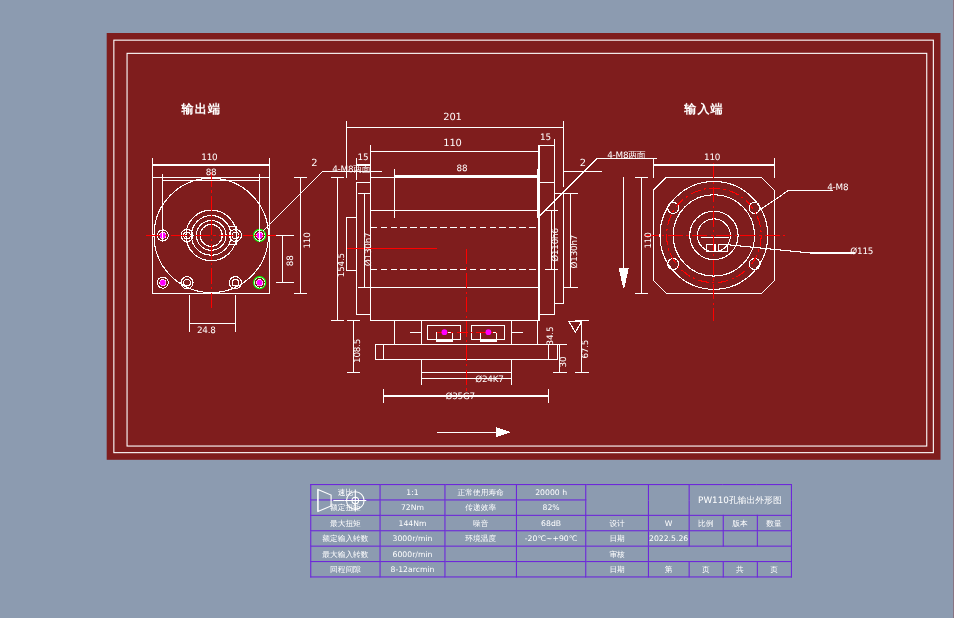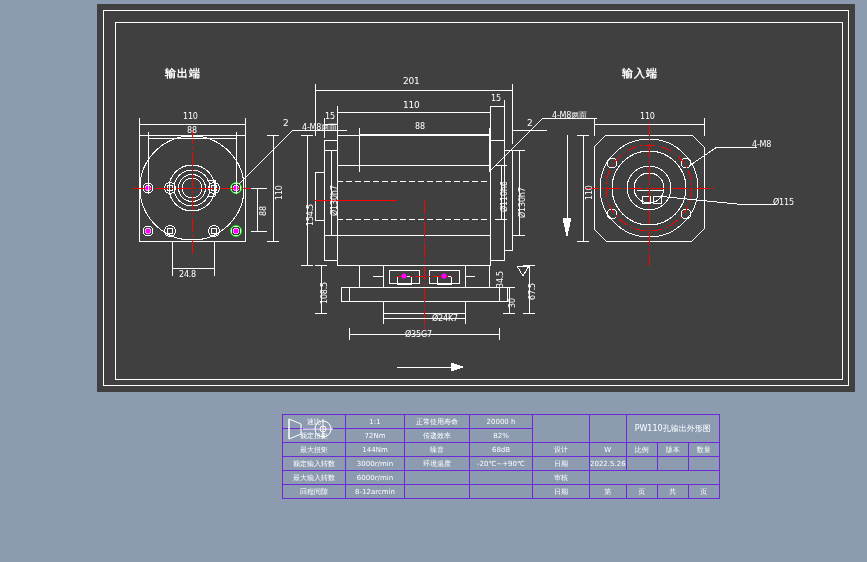--- a/index.html
+++ b/index.html
@@ -4,22 +4,22 @@
 <style>
   html,body{margin:0;padding:0;}
   body{
     width:867px;height:562px;
     background:#8c9bb0;
     font-family:"DejaVu Sans","Liberation Sans",sans-serif;
     overflow:hidden;
   }
   
   #cad{
-    position:absolute;left:97px;top:4px;width:758px;height:388px;
-    background:#404040;
+    position:absolute;left:97px;top:30px;width:758px;height:388px;
+    background:#7f1d1d;
   }
   .frame-outer{
     position:absolute;left:6px;top:6px;right:6px;bottom:6px;
     border:1px solid #fff;
   }
   .frame-inner{
     position:absolute;left:18px;top:18px;right:12px;bottom:12px;
     border:1px solid #fff;
   }
   .layer{position:absolute;left:0;top:0;width:758px;height:534px;}

